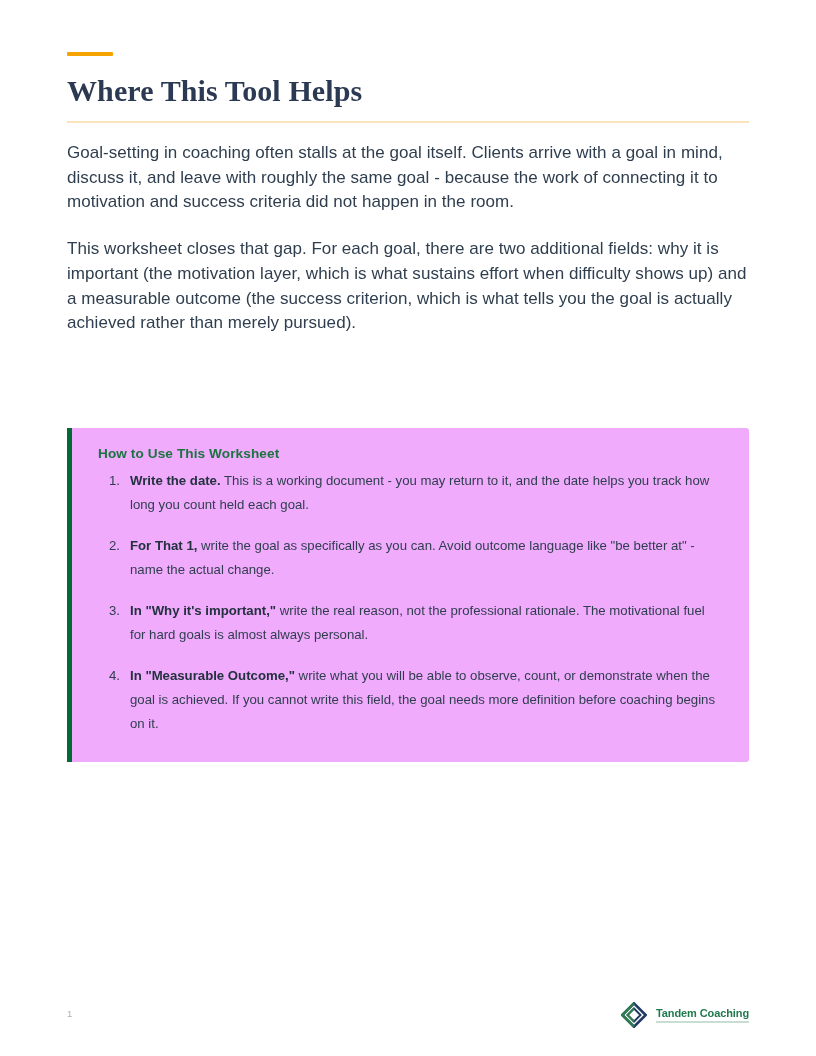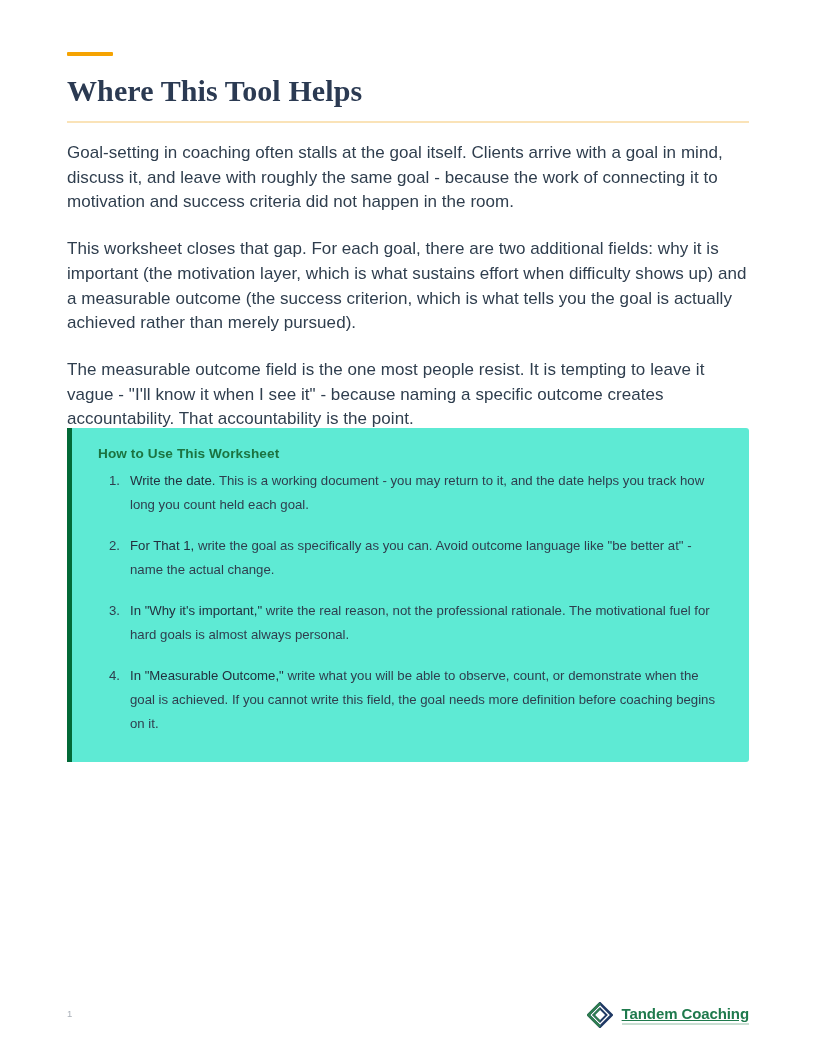--- a/index.html
+++ b/index.html
@@ -69,21 +69,21 @@
   .para:last-child { margin-bottom: 0; }
 
   
   .callout {
     position: absolute;
     left: 67px;
     top: 428px;
     width: 682px;
     min-height: 308px;
     box-sizing: border-box;
-    background: #5eead4;
+    background: #f0abfc;
     border-left: 5px solid #026937;
     border-radius: 0 3px 3px 0;
     padding: 18px 26px 26px 26px;
   }
   .callout-title {
     margin: 0 0 8px 0;
     font-size: 13.6px;
     font-weight: 700;
     color: #1B7340;
     letter-spacing: 0.1px;
@@ -106,21 +106,21 @@
     position: absolute;
     left: 0;
     top: 0;
     width: 22px;
     text-align: right;
     font-size: 13.2px;
     line-height: 24px;
     color: #2F3E4E;
   }
   .item-lead {
-    font-weight: 400;
+    font-weight: 700;
     color: #23313F;
     text-align: center;
   }
 
   
   .footer-page-num {
     position: absolute;
     left: 67px;
     top: 1008px;
     font-size: 9.5px;
@@ -135,45 +135,43 @@
     align-items: center;
     gap: 9px;
   }
   .logo-mark {
     width: 26px;
     height: 26px;
     display: block;
   }
   .logo-wordmark {
     display: inline-block;
-    font-size: 15px;
+    font-size: 11px;
     font-weight: 700;
     color: #1F7A4D;
     letter-spacing: -0.1px;
     line-height: 1;
     border-bottom: 2px solid #C8DED2;
     padding-bottom: 2px;
-    text-decoration: underline;
   }
 </style>
 </head>
 <body>
 
 <div class="page">
 
   <div class="header">
     <div class="accent-bar"></div>
     <h1 class="page-title">Where This Tool Helps</h1>
     <div class="title-rule"></div>
   </div>
 
   <div class="content">
     <p class="para">Goal-setting in coaching often stalls at the goal itself. Clients arrive with a goal in mind, discuss it, and leave with roughly the same goal - because the work of connecting it to motivation and success criteria did not happen in the room.</p>
     <p class="para">This worksheet closes that gap. For each goal, there are two additional fields: why it is important (the motivation layer, which is what sustains effort when difficulty shows up) and a measurable outcome (the success criterion, which is what tells you the goal is actually achieved rather than merely pursued).</p>
-    <p class="para">The measurable outcome field is the one most people resist. It is tempting to leave it vague - "I'll know it when I see it" - because naming a specific outcome creates accountability. That accountability is the point.</p>
   </div>
 
   <div class="callout">
     <div class="callout-title">How to Use This Worksheet</div>
     <ol class="callout-list">
       <li class="callout-item">
         <span class="item-num">1.</span>
         <span class="item-lead">Write the date.</span><span> This is a working document - you may return to it, and the date helps you track how long you count held each goal.</span>
       </li>
       <li class="callout-item">

